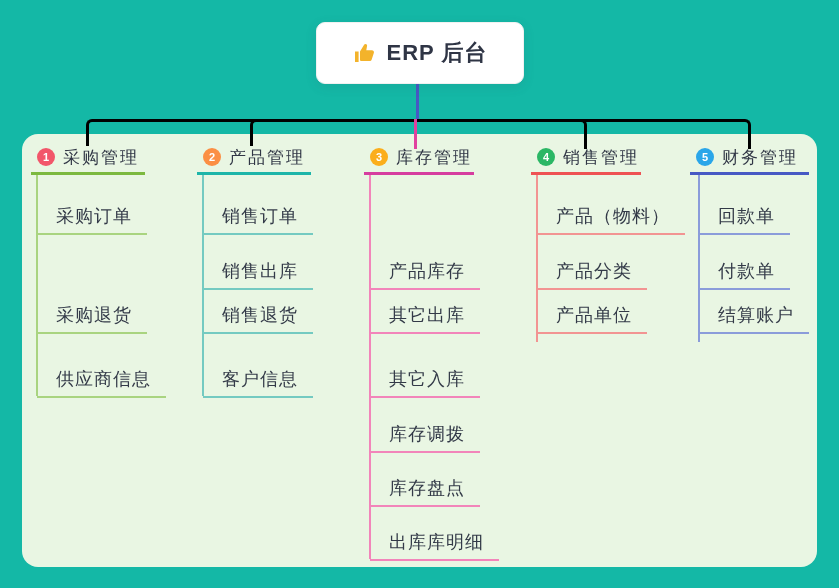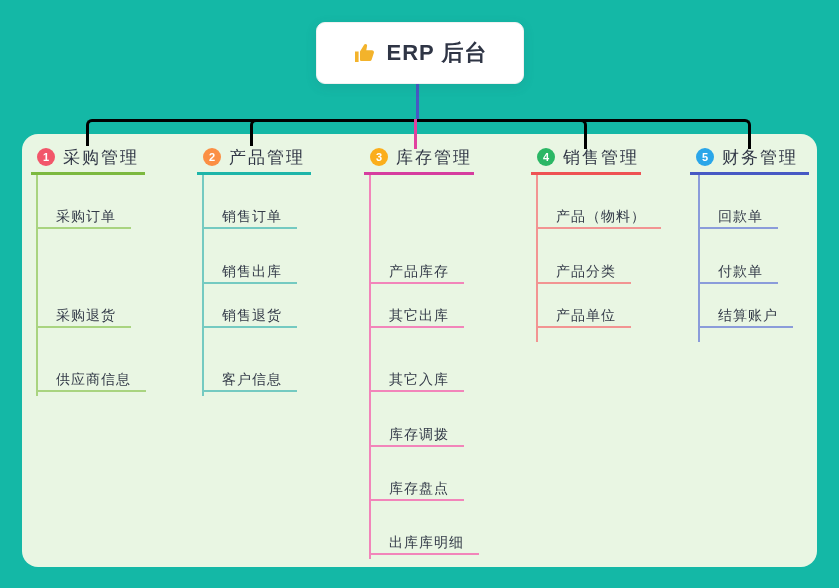--- a/index.html
+++ b/index.html
@@ -41,22 +41,22 @@
   }
   .hlabel{font-size:17px;color:#303645;letter-spacing:2px;}
   .badge{
     width:18px;height:18px;border-radius:50%;flex:0 0 18px;
     display:flex;align-items:center;justify-content:center;
     color:#ffffff;font-size:11px;font-weight:bold;
   }
   .vline{position:absolute;left:0;top:29px;width:2px;}
   .kid{
     position:absolute;left:1px;height:24px;line-height:26px;
-    padding:0 15px 0 19px;border-bottom:2px solid;white-space:nowrap;
-    font-size:14px;letter-spacing:1px;color:#333a48;
+    padding:0 15px 6px 19px;border-bottom:2px solid;white-space:nowrap;
+    font-size:18px;letter-spacing:1px;color:#333a48;
   }
   .k1{top:57px}.k2{top:112px}.k3{top:156px}.k4{top:220px}
   .k5{top:275px}.k6{top:329px}.k7{top:383px}
   
   .b1{left:36px}  .b1 .hdr{width:114px}
   .b2{left:202px} .b2 .hdr{width:114px}
   .b3{left:369px} .b3 .hdr{width:110px}
   .b4{left:536px} .b4 .hdr{width:110px}
   .b5{left:698px} .b5 .hdr{width:119px;margin-left:-8px}
   .b1 .vline,.b2 .vline{height:221px}

